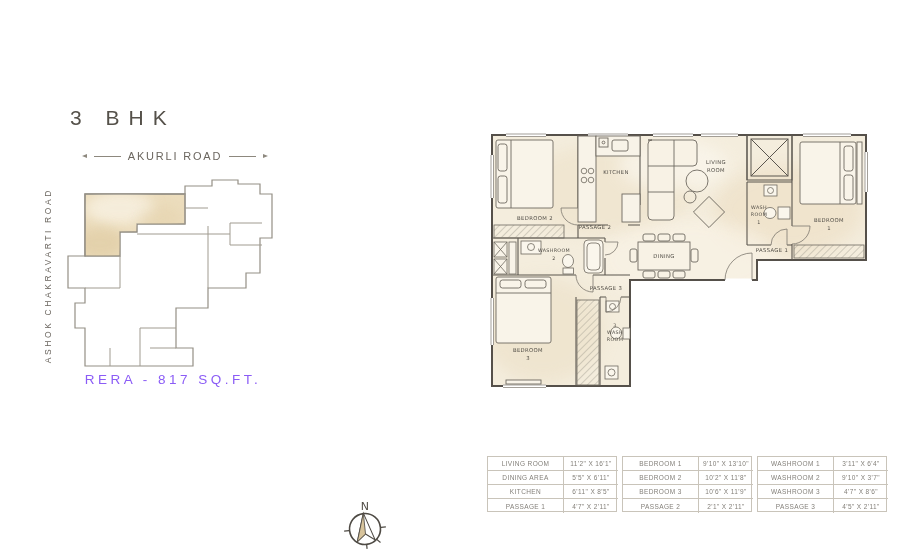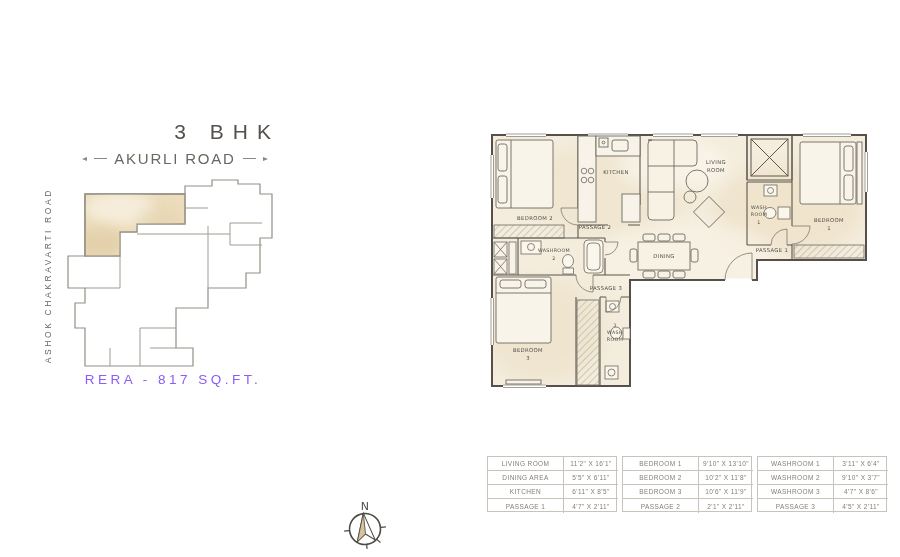--- a/index.html
+++ b/index.html
@@ -1,25 +1,25 @@
 <!DOCTYPE html>
 <html><head>
 <meta charset="utf-8">
 <style>
   html,body{margin:0;padding:0;background:#fff;}
   .stage{position:relative;width:900px;height:557px;background:#ffffff;overflow:hidden;
          font-family:"Liberation Sans","DejaVu Sans",sans-serif;color:#56524b;}
   .abs{position:absolute;}
 
   
-  .unit-title{left:70px;top:120px;width:210px;text-align:right;font-size:21px;
+  .unit-title{left:70px;top:106px;width:210px;text-align:left;font-size:21px;
               letter-spacing:9px;color:#55514a;font-weight:400;}
   .road-top{left:82px;top:150px;width:186px;display:flex;align-items:center;gap:7px;}
   .road-top .ln{flex:1;height:1px;background:#8d887e;}
-  .road-top .txt{font-size:15px;letter-spacing:1.8px;color:#6b665f;white-space:nowrap;}
+  .road-top .txt{font-size:11px;letter-spacing:1.8px;color:#6b665f;white-space:nowrap;}
   .arrow-l{width:0;height:0;border-top:2.5px solid transparent;border-bottom:2.5px solid transparent;border-right:5px solid #8d887e;}
   .arrow-r{width:0;height:0;border-top:2.5px solid transparent;border-bottom:2.5px solid transparent;border-left:5px solid #8d887e;}
   .road-left{left:28px;top:182px;width:40px;height:180px;display:flex;flex-direction:column;
              align-items:center;gap:6px;}
   .road-left .vln{width:1px;height:16px;background:#8d887e;}
   .road-left .txt{writing-mode:vertical-rl;transform:rotate(180deg);font-size:8.5px;
                   letter-spacing:2.6px;color:#6b665f;white-space:nowrap;}
   .rera{left:55px;top:372px;width:236px;text-align:center;font-size:13.5px;
         letter-spacing:3.5px;color:#8b5cf6;}
 

